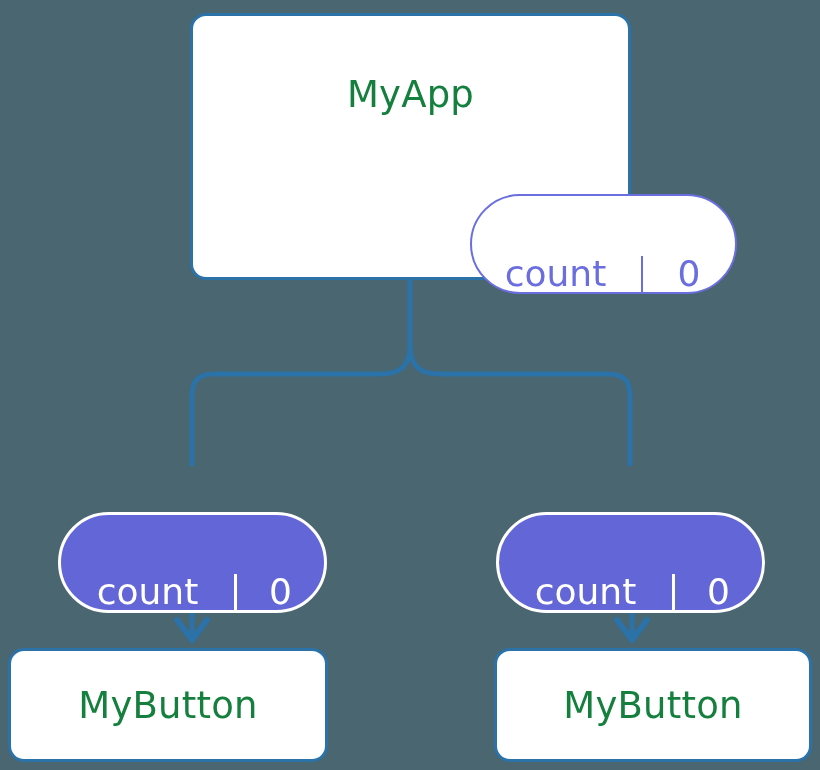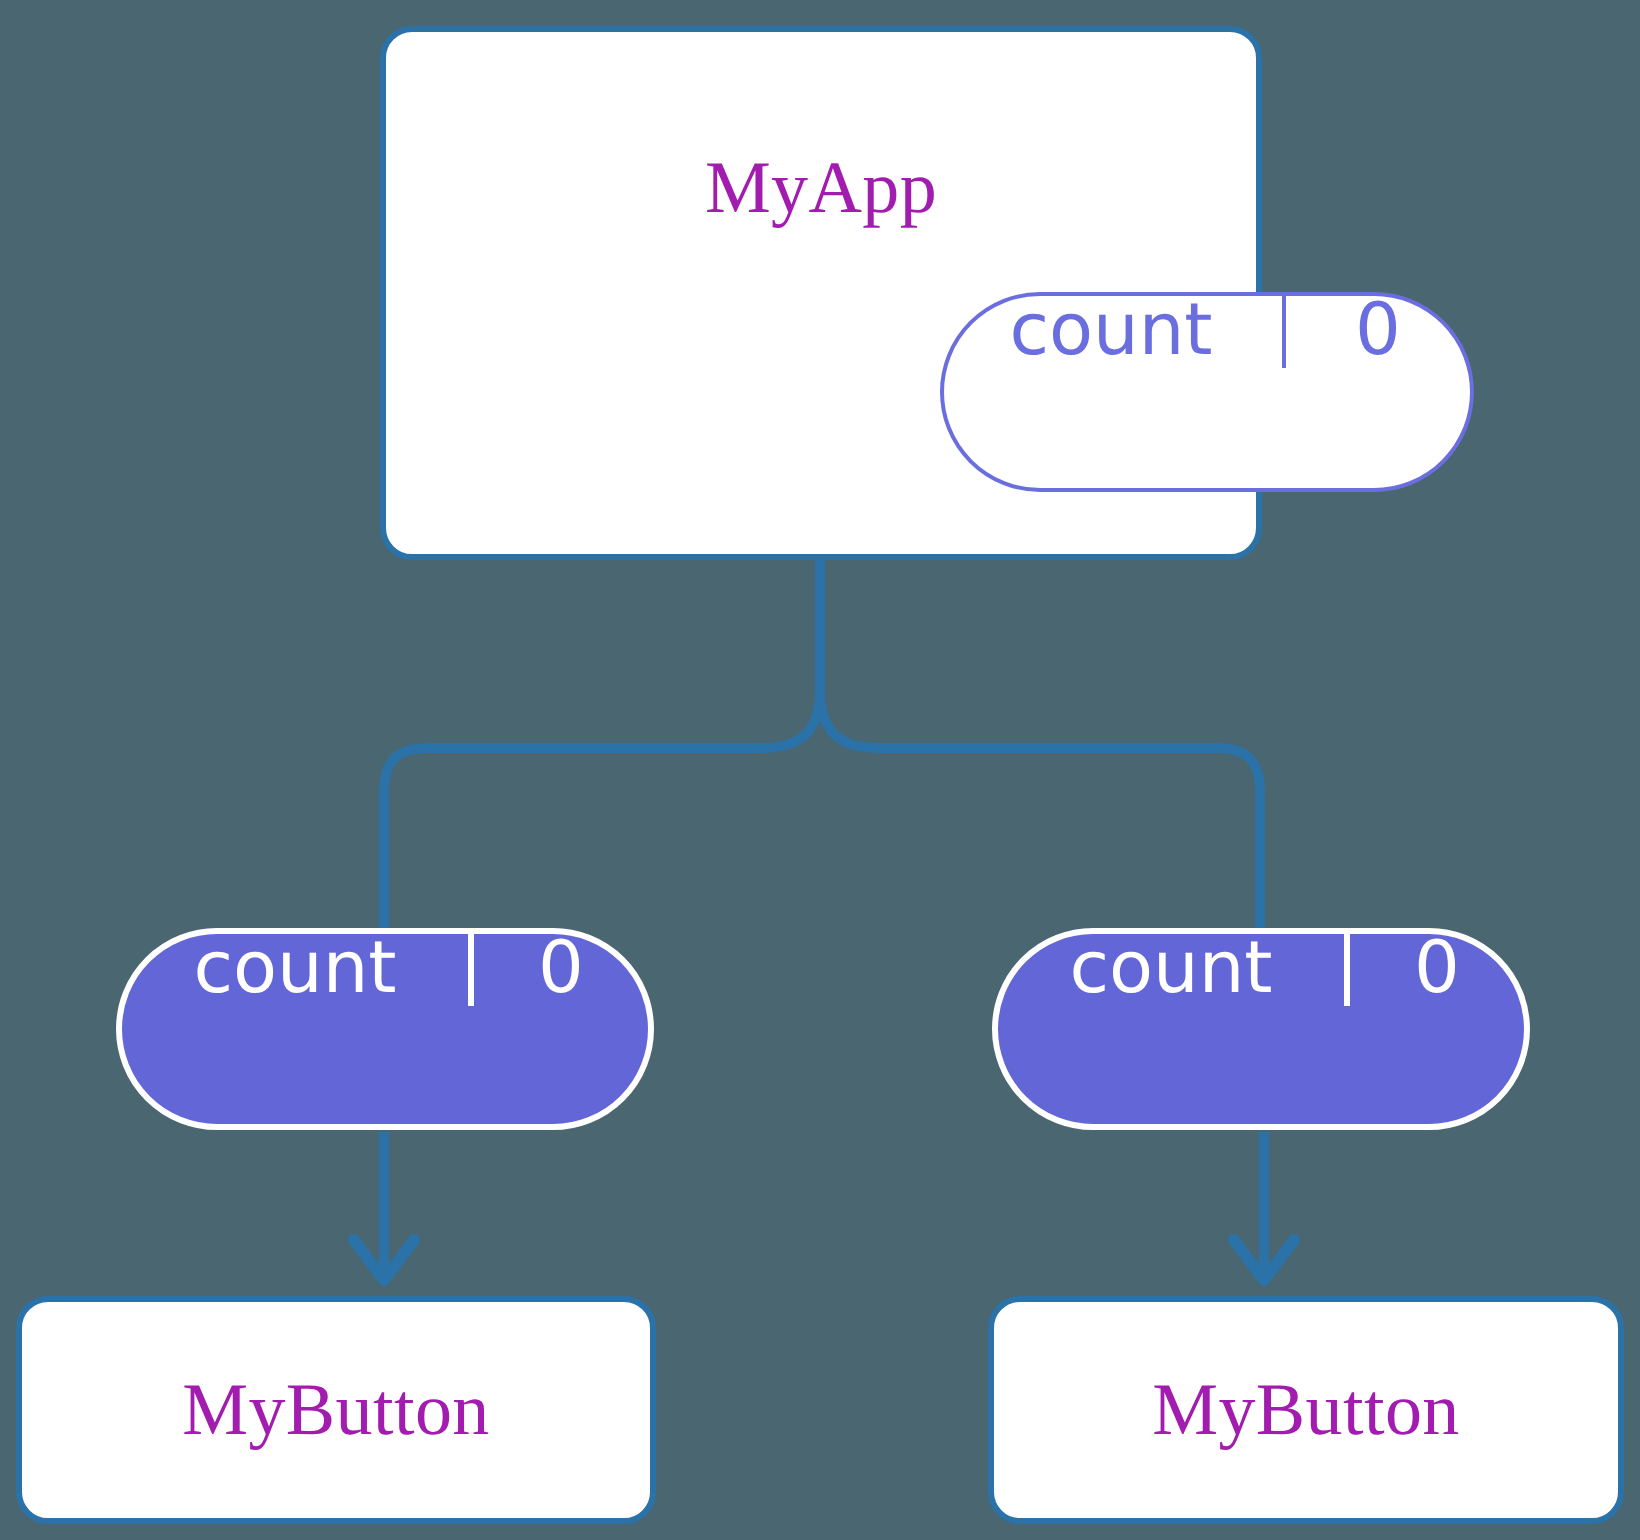--- a/index.html
+++ b/index.html
@@ -36,26 +36,25 @@
     box-sizing: border-box;
     background: #ffffff;
     border: 3px solid #2b72a8;
     border-radius: 16px;
   }
   .component-title {
     position: absolute;
     left: 0;
     right: 0;
     text-align: center;
-    color: #a21caf;
+    color: #15803d;
     font-size: 37px;
     font-weight: 400;
     letter-spacing: 0.2px;
     white-space: nowrap;
-    font-family: Liberation Serif, serif;
   }
 
   #box-myapp {
     left: 190px;
     top: 13px;
     width: 441px;
     height: 267px;
   }
   #box-myapp .component-title {
     top: 57px;
@@ -79,23 +78,24 @@
   }
   #box-mybutton-right .component-title {
     top: 33px;
   }
 
   
   .state-pill {
     position: absolute;
     box-sizing: border-box;
     display: flex;
-    align-items: flex-start;
+    align-items: flex-end;
     border-radius: 999px;
     overflow: hidden;
+    margin-top: 48px;
   }
   .pill-key, .pill-value {
     display: flex;
     align-items: center;
     justify-content: center;
     font-size: 36px;
     font-weight: 400;
     line-height: 1;
     box-sizing: border-box;
   }

